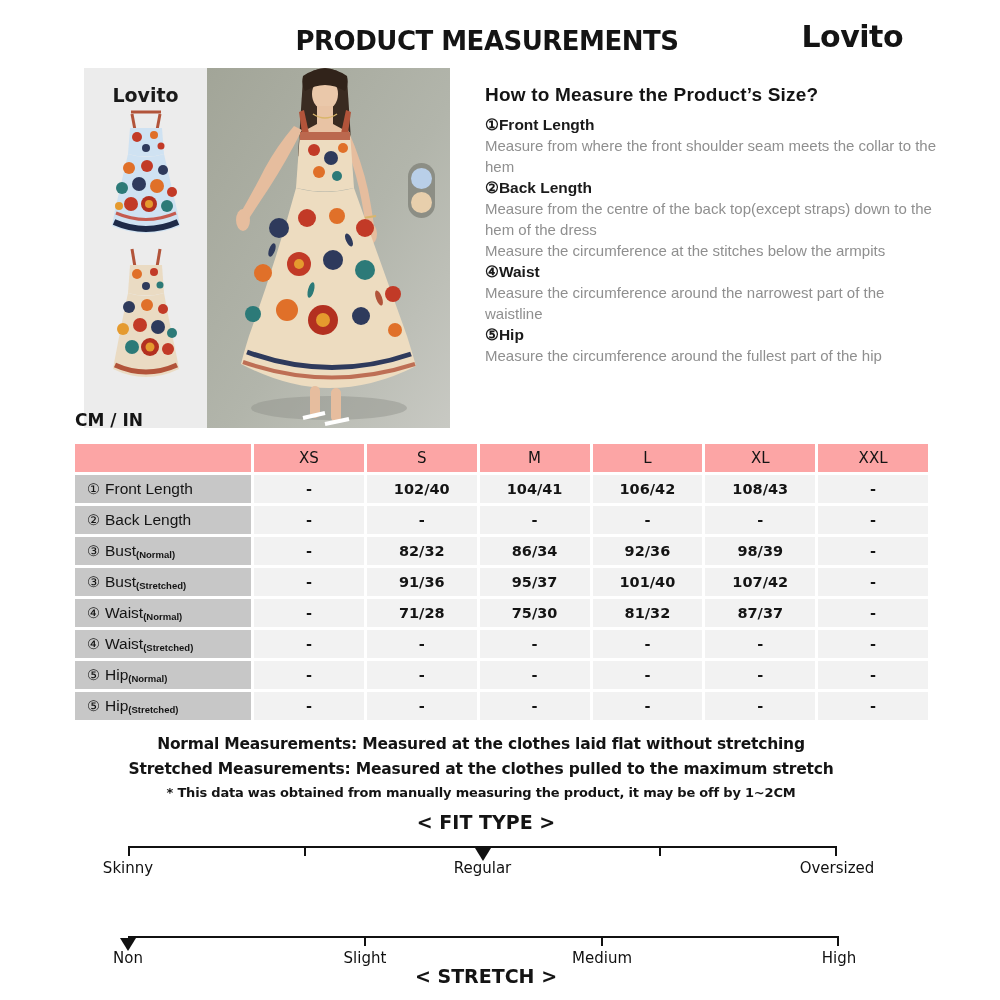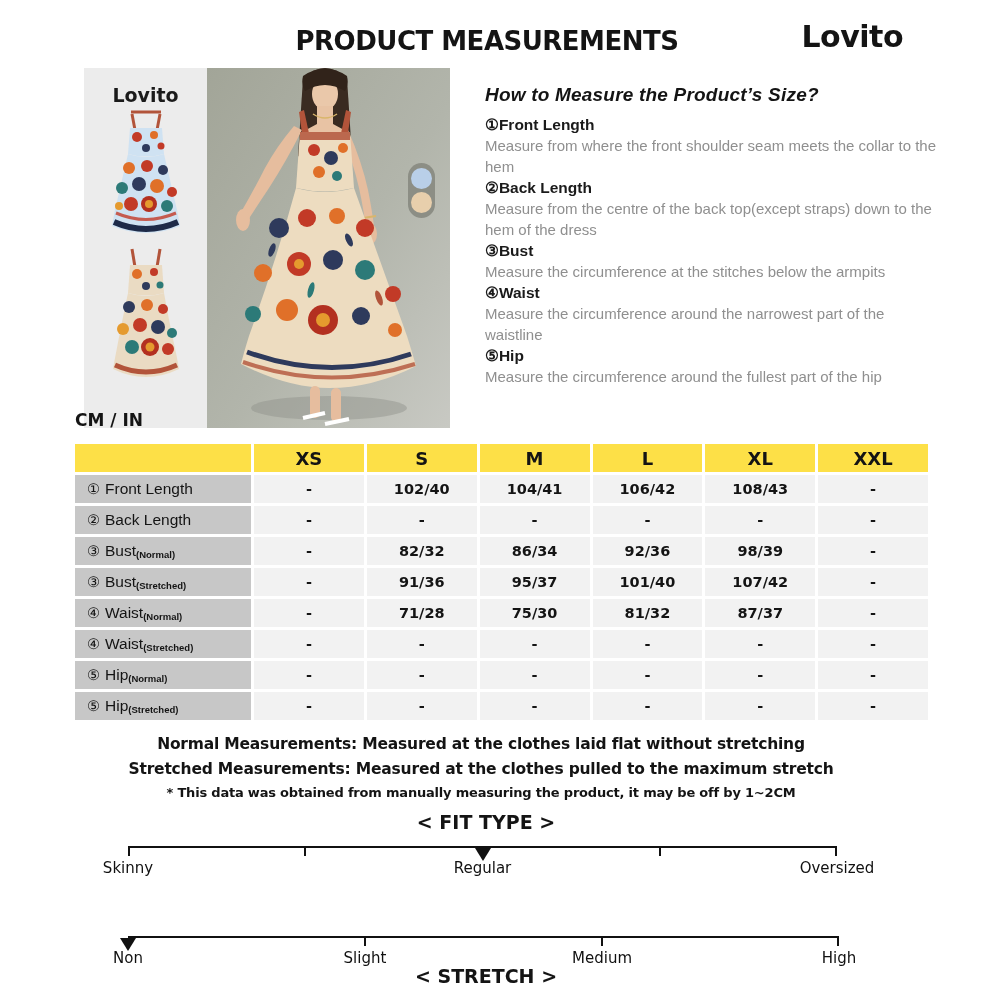--- a/index.html
+++ b/index.html
@@ -28,33 +28,33 @@
   .photo { position:absolute; left:123px; top:0; width:243px; height:360px; }
   .swatch-pill {
     position:absolute; left:324px; top:95px; width:27px; height:55px;
     background:#8c8e85; border-radius:14px; display:flex; flex-direction:column;
     align-items:center; justify-content:center; gap:3px;
   }
   .swatch { width:21px; height:21px; border-radius:50%; }
 
   
   .howto { position:absolute; left:485px; top:84px; width:456px; }
-  .howto-heading { font-size:19px; font-weight:bold; letter-spacing:0.2px; margin-bottom:8px;font-style:italic; }
+  .howto-heading { font-size:19px; font-weight:bold; letter-spacing:0.2px; margin-bottom:8px; }
   .ht-label { font-size:15.5px; font-weight:bold; line-height:21px; color:#1a1a1a; }
   .ht-desc  { font-size:15px; color:#8f8f8f; line-height:21px; }
 
   .unit-row { position:absolute; left:75px; top:410px; width:855px; text-align:left; font-size:17px; }
 
   
   .size-table {
     position:absolute; left:75px; top:444px; width:853px;
     display:grid; grid-template-columns:176px repeat(6, 1fr); gap:3px;
   }
   .cell { height:28px; display:flex; align-items:center; justify-content:center; }
-  .cell.head { background:#fde047; font-family:"DejaVu Sans",sans-serif; font-weight:bold; font-size:18px; }
+  .cell.head { background:#fca5a5; font-family:"DejaVu Sans",sans-serif; font-weight:normal; font-size:15px; }
   .cell.rowlabel { background:#c7c7c7; justify-content:flex-start; padding-left:12px; }
   .cell.data { background:#f2f2f2; font-family:"DejaVu Sans",sans-serif; font-weight:bold; font-size:14.5px; }
   .num { font-size:14.5px; margin-right:5px; }
   .lbl { font-size:15.5px; }
   .sub { font-size:9.5px; font-weight:bold; position:relative; top:3px; }
 
   
   .notes { position:absolute; left:0; top:732px; width:962px; text-align:center; }
   .note-main { font-size:15.5px; line-height:25px; letter-spacing:-0.2px; }
   .note-small { font-size:13px; margin-top:3px; letter-spacing:-0.2px; }
@@ -207,21 +207,20 @@
 
   <div class="howto">
     <div class="howto-heading">How to Measure the Product’s Size?</div>
 
     <div class="ht-label"><span>①</span><span>Front Length</span></div>
     <div class="ht-desc">Measure from where the front shoulder seam meets the collar to the hem</div>
 
     <div class="ht-label"><span>②</span><span>Back Length</span></div>
     <div class="ht-desc">Measure from the centre of the back top(except straps) down to the hem of the dress</div>
 
-    <div class="ht-label"><span>③</span><span>Bust</span></div>
     <div class="ht-desc">Measure the circumference at the stitches below the armpits</div>
 
     <div class="ht-label"><span>④</span><span>Waist</span></div>
     <div class="ht-desc">Measure the circumference around the narrowest part of the waistline</div>
 
     <div class="ht-label"><span>⑤</span><span>Hip</span></div>
     <div class="ht-desc">Measure the circumference around the fullest part of the hip</div>
   </div>
 
   <div class="unit-row bf">CM / IN</div>

